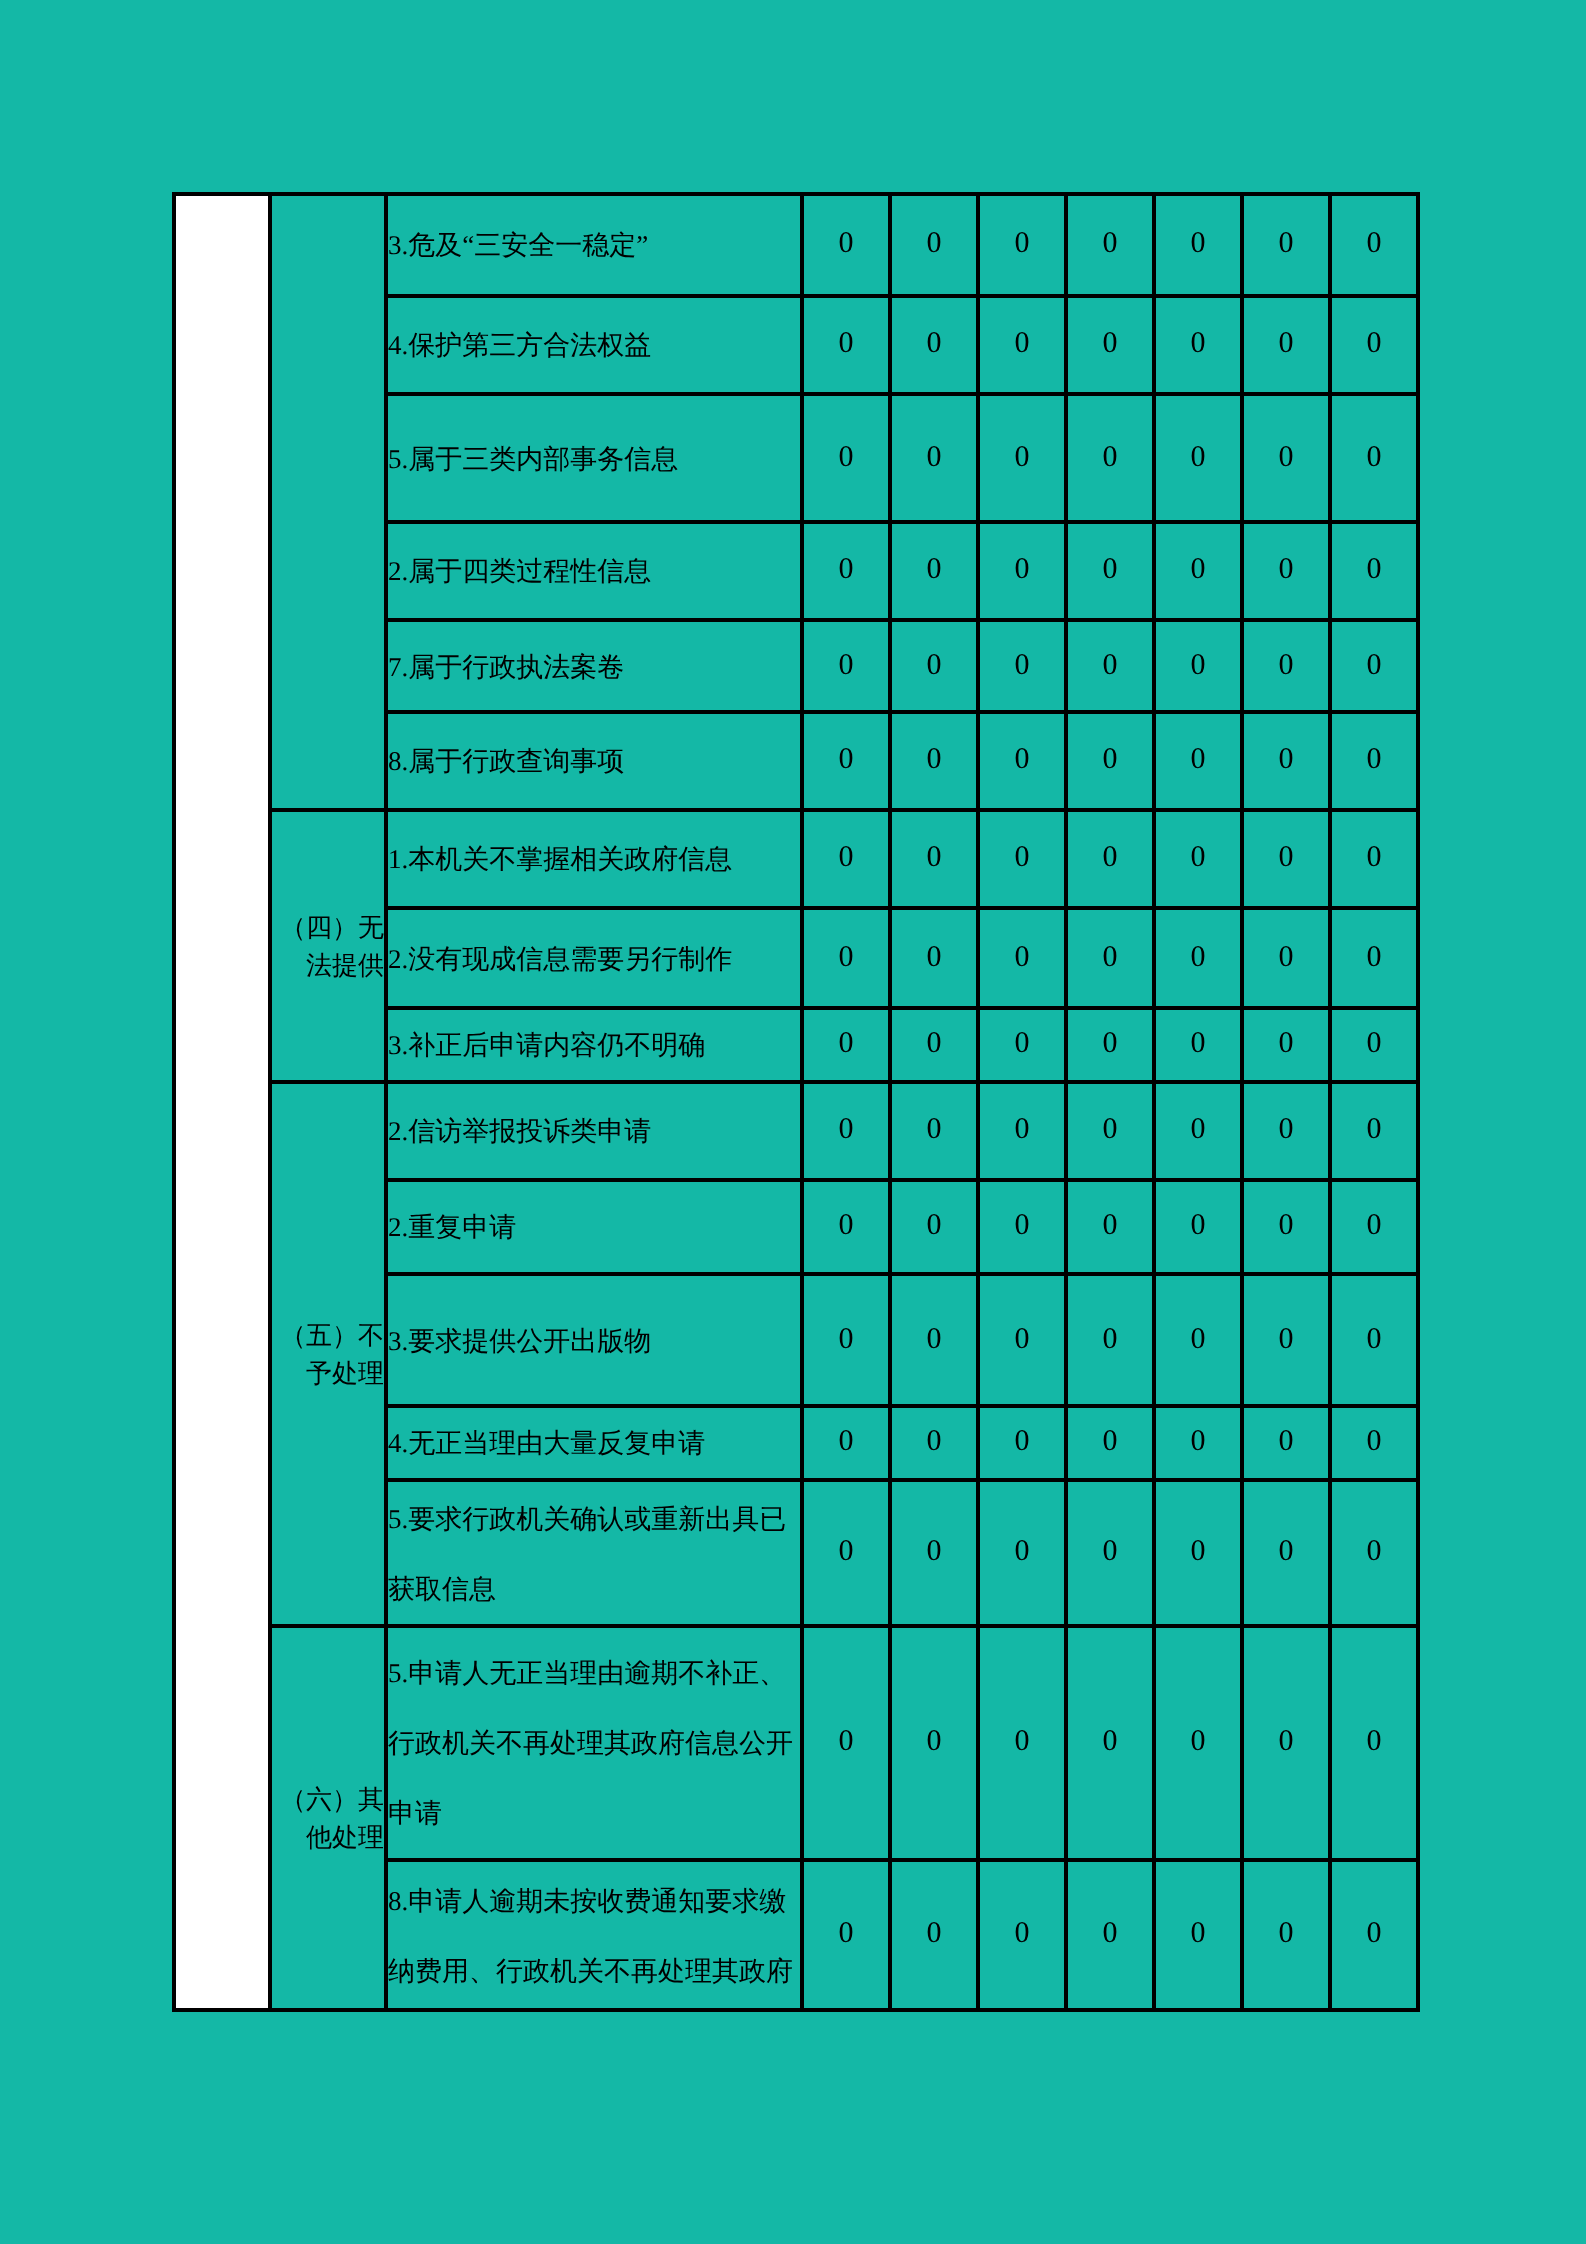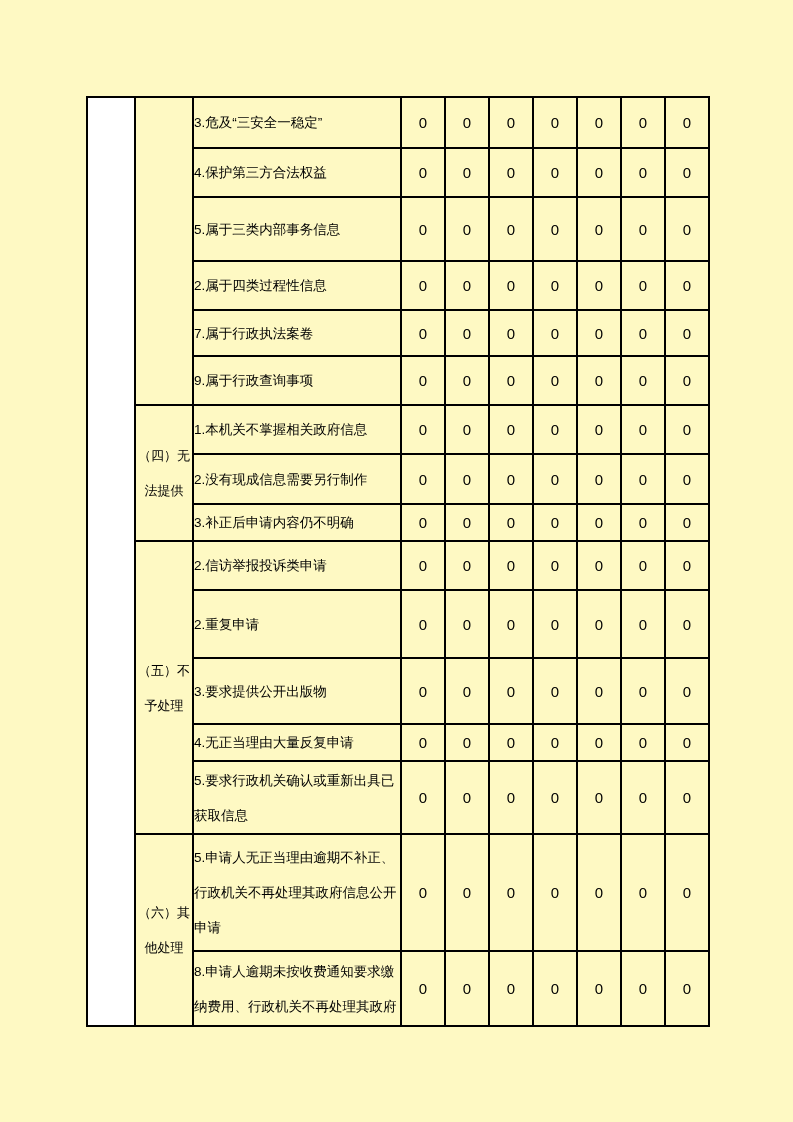--- a/index.html
+++ b/index.html
@@ -4,23 +4,23 @@
 <style>
   html, body {
     margin: 0;
     padding: 0;
     background: #ffffff;
   }
   .page {
     position: relative;
     width: 793px;
     height: 1122px;
-    background: #fef9c3;
+    background: #14b8a6;
     color: #000000;
-    font-family: Liberation Sans, sans-serif;
+    font-family: Liberation Serif, serif;
     overflow: hidden;
   }
   table.report {
     position: absolute;
     left: 86px;
     top: 96px;
     width: 622px;
     border-collapse: collapse;
     table-layout: fixed;
   }
@@ -28,22 +28,22 @@
     border: 2px solid #000000;
     padding: 0;
     vertical-align: middle;
     overflow: hidden;
   }
   td.blank-cell {
     background: #ffffff;
   }
   td.cat-cell {
     font-size: 13px;
-    line-height: 35px;
-    text-align: center;
+    line-height: 19px;
+    text-align: right;
     padding: 2px 1px 2px 2px;
     white-space: pre-line;
   }
   td.item-cell {
     font-size: 13.5px;
     line-height: 35px;
     text-align: left;
     padding: 2px 3px 2px 5px;
     white-space: pre-line;
   }
@@ -116,21 +116,21 @@
         <td class="item-cell">7.属于行政执法案卷</td>
         <td class="num-cell">0</td>
         <td class="num-cell">0</td>
         <td class="num-cell">0</td>
         <td class="num-cell">0</td>
         <td class="num-cell">0</td>
         <td class="num-cell">0</td>
         <td class="num-cell">0</td>
       </tr>
       <tr style="height:49px">
-        <td class="item-cell">9.属于行政查询事项</td>
+        <td class="item-cell">8.属于行政查询事项</td>
         <td class="num-cell">0</td>
         <td class="num-cell">0</td>
         <td class="num-cell">0</td>
         <td class="num-cell">0</td>
         <td class="num-cell">0</td>
         <td class="num-cell">0</td>
         <td class="num-cell">0</td>
       </tr>
 
       <tr style="height:49px">
@@ -171,21 +171,21 @@
 予处理</td>
         <td class="item-cell">2.信访举报投诉类申请</td>
         <td class="num-cell">0</td>
         <td class="num-cell">0</td>
         <td class="num-cell">0</td>
         <td class="num-cell">0</td>
         <td class="num-cell">0</td>
         <td class="num-cell">0</td>
         <td class="num-cell">0</td>
       </tr>
-      <tr style="height:68px">
+      <tr style="height:47px">
         <td class="item-cell">2.重复申请</td>
         <td class="num-cell">0</td>
         <td class="num-cell">0</td>
         <td class="num-cell">0</td>
         <td class="num-cell">0</td>
         <td class="num-cell">0</td>
         <td class="num-cell">0</td>
         <td class="num-cell">0</td>
       </tr>
       <tr style="height:66px">

